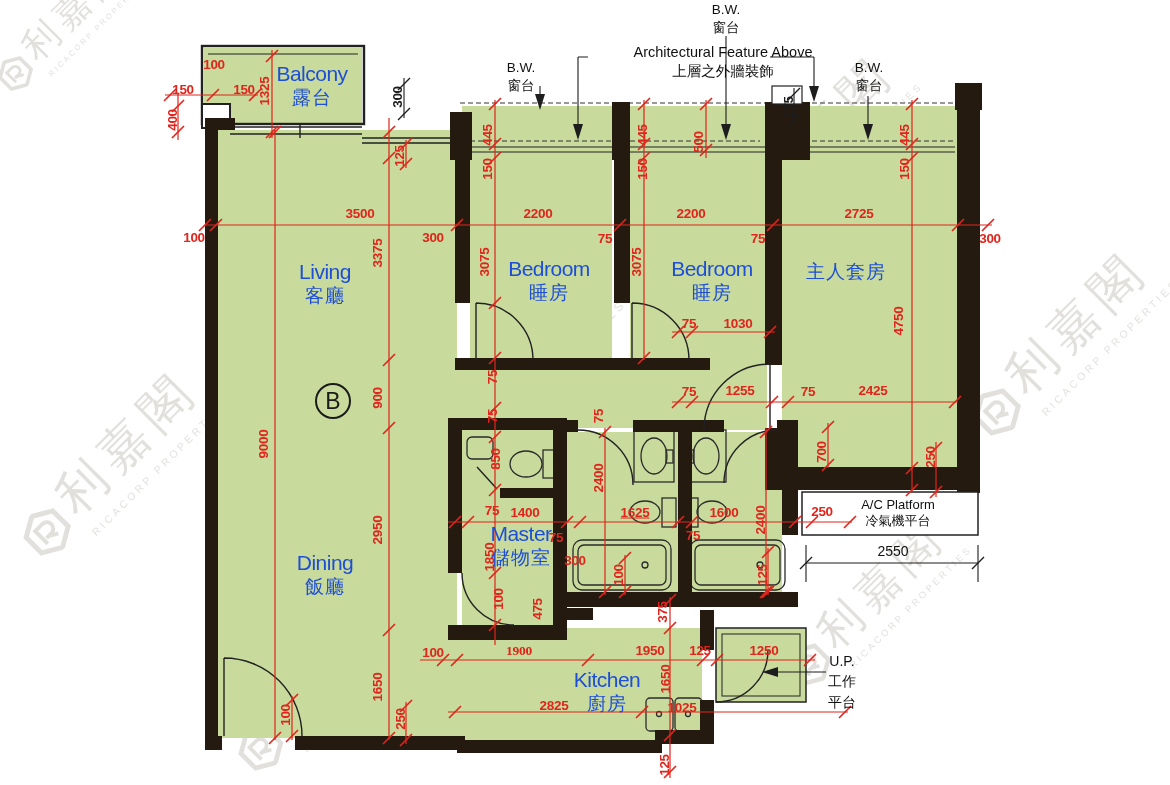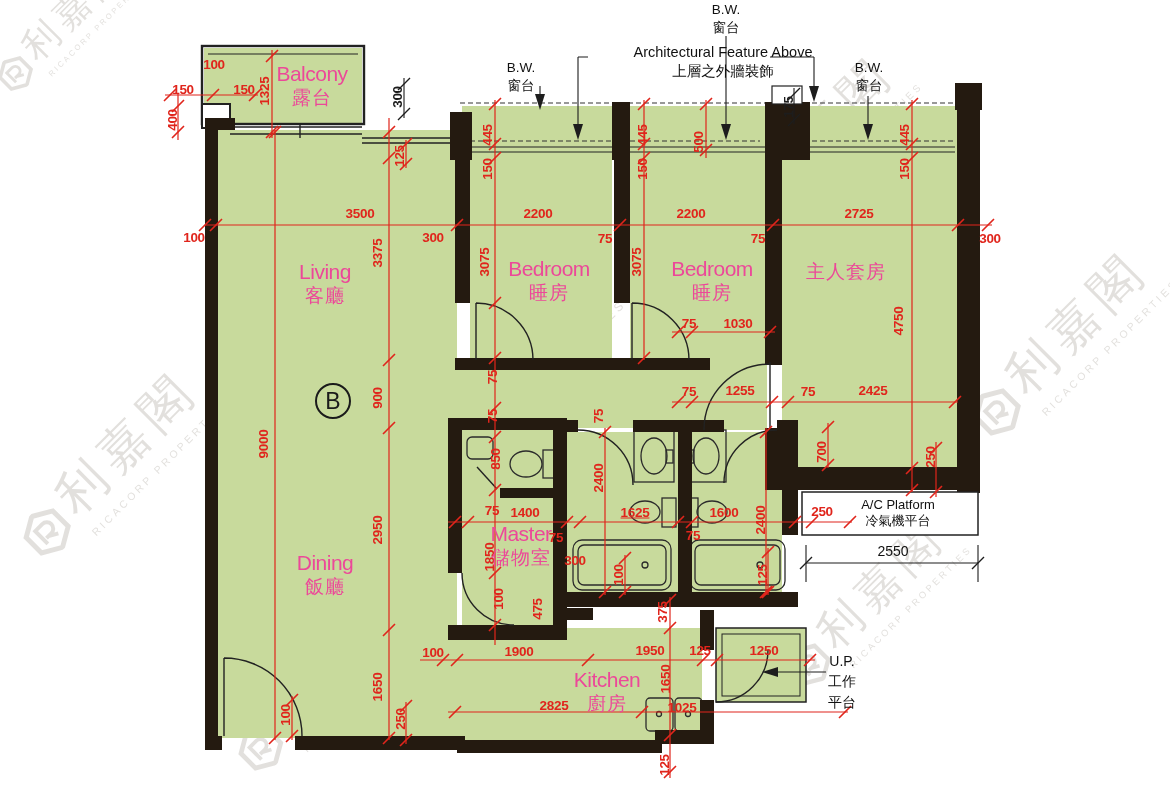--- a/index.html
+++ b/index.html
@@ -4,21 +4,21 @@
 <style>
   html,body{margin:0;padding:0;background:#fff;}
   #stage{position:relative;width:1170px;height:785px;background:#fff;overflow:hidden;
          font-family:"Liberation Sans",sans-serif;}
   #plan-svg{position:absolute;left:0;top:0;}
   #labels{position:absolute;left:0;top:0;width:1170px;height:785px;}
   .dim{position:absolute;font-size:13.5px;font-weight:bold;color:#e0251c;white-space:nowrap;
        transform:translate(-50%,-50%);letter-spacing:-0.3px;}
   .dim.v{transform:translate(-50%,-50%) rotate(-90deg);}
   .dim.k{color:#1d1d1d;}
-  .room-label{position:absolute;transform:translate(-50%,-50%);text-align:center;color:#ec4899;line-height:1.18;}
+  .room-label{position:absolute;transform:translate(-50%,-50%);text-align:center;color:#1d4ed8;line-height:1.18;}
   .room-en{font-size:21px;letter-spacing:-0.5px;}
   .room-zh{font-size:19px;letter-spacing:1px;}
   .callout{position:absolute;transform:translate(-50%,-50%);text-align:center;color:#111;
            font-size:13.5px;line-height:1.3;white-space:nowrap;}
   .callout.arch{font-size:14.5px;}
   .callout.ac{font-size:13px;line-height:1.2;}
   .callout.up{font-size:14px;line-height:1.45;}
   .callout.blackdim{font-size:14px;}
   .unit-badge{position:absolute;left:333px;top:401px;transform:translate(-50%,-50%);
       width:32px;height:32px;border:2.5px solid #1b1b1b;border-radius:50%;
@@ -333,21 +333,21 @@
       <span class="dim" style="left: 556px; top: 537px;">75</span>
       <span class="dim" style="left: 575px; top: 560px;">300</span>
       <span class="dim" style="left: 693px; top: 535px;">75</span>
       <span class="dim v" style="left: 618px; top: 575px;">100</span>
       <span class="dim v" style="left: 762px; top: 575px;">125</span>
       <span class="dim v" style="left: 489px; top: 557px;">1850</span>
       <span class="dim v" style="left: 498px; top: 599px;">100</span>
       <span class="dim v" style="left: 537px; top: 609px;">475</span>
       <span class="dim v" style="left: 662px; top: 612px;">375</span>
       <span class="dim" style="left: 433px; top: 652px;">100</span>
-      <span class="dim" style="left: 519px; top: 651px;">1900</span>
+      <span class="dim" style="left: 519px; top: 651px; font-family: Liberation Serif, serif;">1900</span>
       <span class="dim" style="left: 650px; top: 650px;">1950</span>
       <span class="dim" style="left: 700px; top: 650px;">125</span>
       <span class="dim" style="left: 764px; top: 650px;">1250</span>
       <span class="dim v" style="left: 665px; top: 679px;">1650</span>
       <span class="dim" style="left: 554px; top: 705px;">2825</span>
       <span class="dim" style="left: 682px; top: 707px;">1025</span>
       <span class="dim v" style="left: 664px; top: 765px;">125</span>
       <span class="dim v" style="left: 285px; top: 715px;">100</span>
       <span class="dim v" style="left: 400px; top: 719px;">250</span>
       <div class="room-label" style="left: 312px; top: 86px;">

